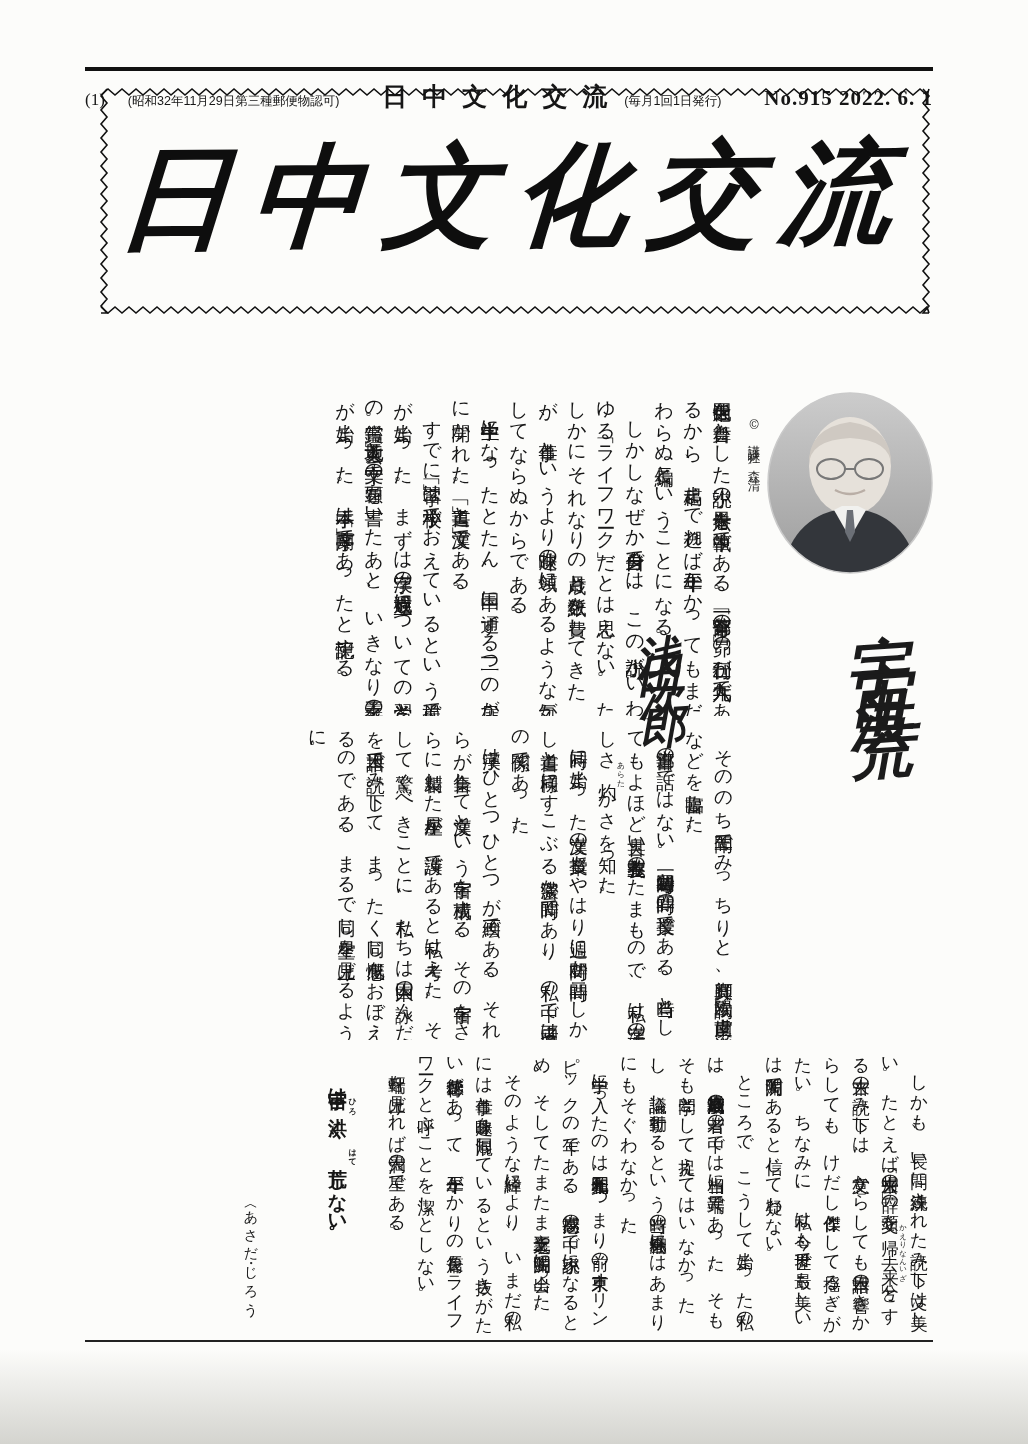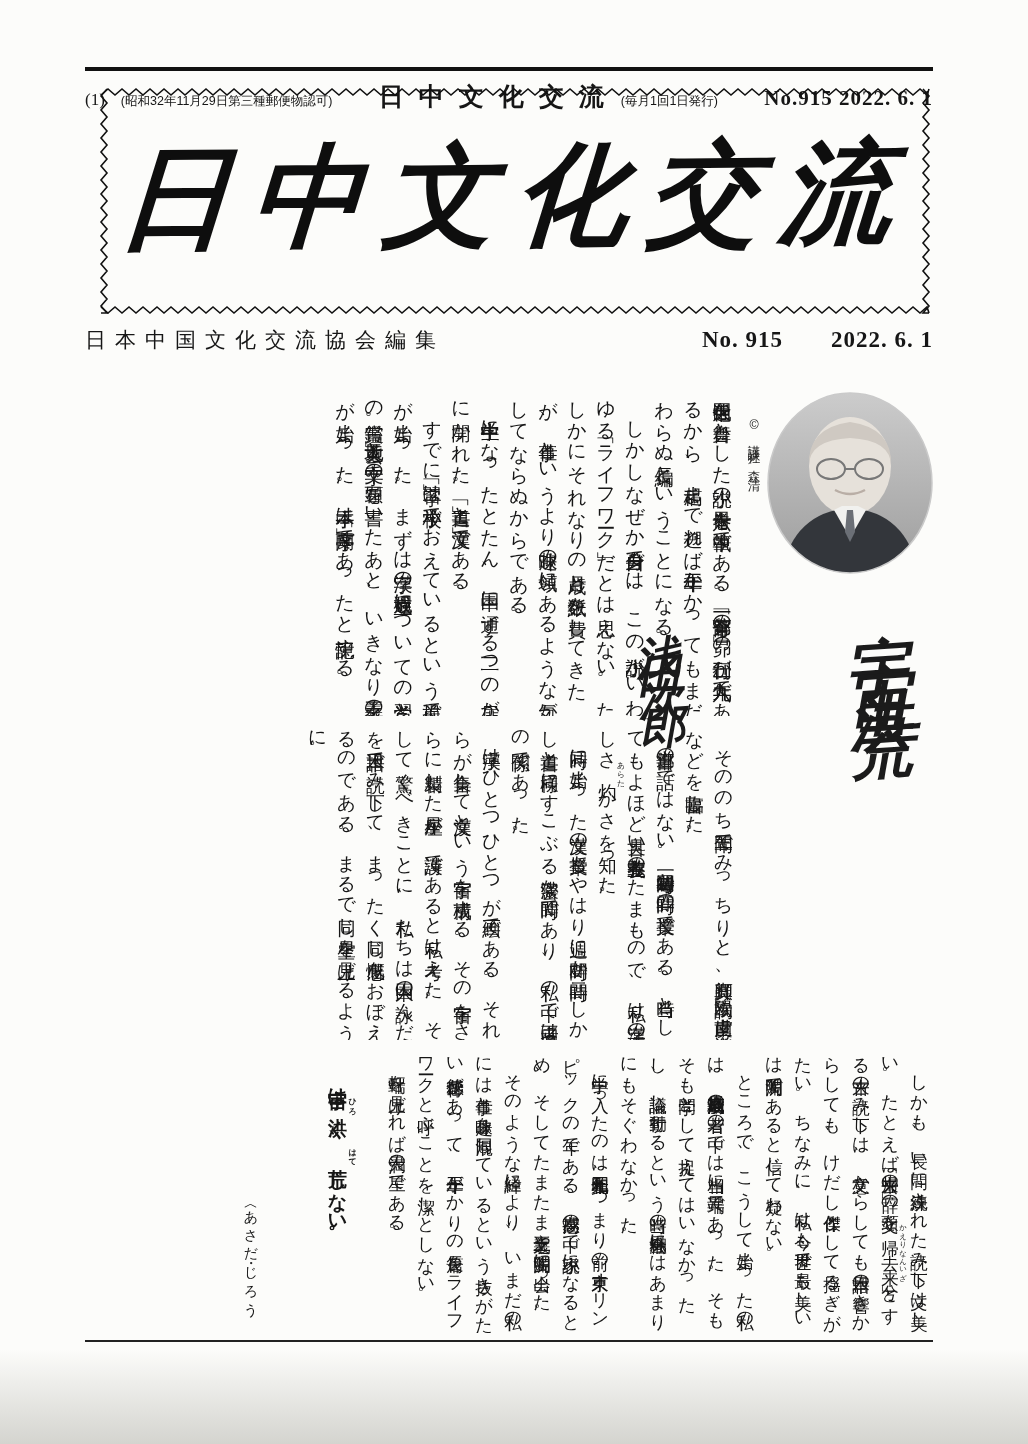--- a/index.html
+++ b/index.html
@@ -5,21 +5,21 @@
   html,body { margin:0; padding:0; background:#e9e9e6; }
   .page {
     position:relative; width:1028px; height:1444px; margin:0 auto;
     background:#fcfcfa; overflow:hidden;
     font-family:"Liberation Serif","DejaVu Serif",serif; color:#161616;
   }
   
   .top-strip { position:absolute; top:36px; left:85px; width:848px;
     display:flex; align-items:baseline; white-space:nowrap; }
   .pg-num { font-size:17px; }
-  .permit { font-size:12.5px; margin-left:16px; font-family:"Liberation Sans",sans-serif; }
+  .permit { font-size:12.5px; margin-left:23px; font-family:"Liberation Sans",sans-serif; }
   .strip-title-wrap { flex:1; text-align:center;margin-top:44px; }
   .strip-title { font-family:"Liberation Sans","DejaVu Sans",sans-serif; font-weight:bold;
     font-size:25px; letter-spacing:15px; }
   .strip-note { font-size:12.5px; font-family:"Liberation Sans",sans-serif; margin-left:2px; }
   .strip-issue { font-size:21px; font-weight:bold; letter-spacing:1px; }
   .rule-thick { position:absolute; top:67px; left:85px; width:848px; height:4px; background:#111; }
   
   .masthead { position:absolute; top:86px; left:98px; width:834px; height:230px; }
   .masthead svg.zz { position:absolute; inset:0; }
   .masthead-callig {
@@ -75,25 +75,20 @@
   <div class="masthead">
     <svg class="zz" xmlns="http://www.w3.org/2000/svg" viewBox="0 0 834 230">
         <polyline fill="none" stroke="#111" stroke-width="1.6" points="3,9 10,3 17,9 24,3 31,9 38,3 45,9 52,3 59,9 66,3 73,9 80,3 87,9 94,3 101,9 108,3 115,9 122,3 129,9 136,3 143,9 150,3 157,9 164,3 171,9 178,3 185,9 192,3 199,9 206,3 213,9 220,3 227,9 234,3 241,9 248,3 255,9 262,3 269,9 276,3 283,9 290,3 297,9 304,3 311,9 318,3 325,9 332,3 339,9 346,3 353,9 360,3 367,9 374,3 381,9 388,3 395,9 402,3 409,9 416,3 423,9 430,3 437,9 444,3 451,9 458,3 465,9 472,3 479,9 486,3 493,9 500,3 507,9 514,3 521,9 528,3 535,9 542,3 549,9 556,3 563,9 570,3 577,9 584,3 591,9 598,3 605,9 612,3 619,9 626,3 633,9 640,3 647,9 654,3 661,9 668,3 675,9 682,3 689,9 696,3 703,9 710,3 717,9 724,3 731,9 738,3 745,9 752,3 759,9 766,3 773,9 780,3 787,9 794,3 801,9 808,3 815,9 822,3 829,9 831,3"></polyline>
         <polyline fill="none" stroke="#111" stroke-width="1.6" points="3,221 10,227 17,221 24,227 31,221 38,227 45,221 52,227 59,221 66,227 73,221 80,227 87,221 94,227 101,221 108,227 115,221 122,227 129,221 136,227 143,221 150,227 157,221 164,227 171,221 178,227 185,221 192,227 199,221 206,227 213,221 220,227 227,221 234,227 241,221 248,227 255,221 262,227 269,221 276,227 283,221 290,227 297,221 304,227 311,221 318,227 325,221 332,227 339,221 346,227 353,221 360,227 367,221 374,227 381,221 388,227 395,221 402,227 409,221 416,227 423,221 430,227 437,221 444,227 451,221 458,227 465,221 472,227 479,221 486,227 493,221 500,227 507,221 514,227 521,221 528,227 535,221 542,227 549,221 556,227 563,221 570,227 577,221 584,227 591,221 598,227 605,221 612,227 619,221 626,227 633,221 640,227 647,221 654,227 661,221 668,227 675,221 682,227 689,221 696,227 703,221 710,227 717,221 724,227 731,221 738,227 745,221 752,227 759,221 766,227 773,221 780,227 787,221 794,227 801,221 808,227 815,221 822,227 829,221 831,227"></polyline>
         <polyline fill="none" stroke="#111" stroke-width="1.6" points="9,3 3,10 9,17 3,24 9,31 3,38 9,45 3,52 9,59 3,66 9,73 3,80 9,87 3,94 9,101 3,108 9,115 3,122 9,129 3,136 9,143 3,150 9,157 3,164 9,171 3,178 9,185 3,192 9,199 3,206 9,213 3,220 9,227 3,227"></polyline>
         <polyline fill="none" stroke="#111" stroke-width="1.6" points="825,3 831,10 825,17 831,24 825,31 831,38 825,45 831,52 825,59 831,66 825,73 831,80 825,87 831,94 825,101 831,108 825,115 831,122 825,129 831,136 825,143 831,150 825,157 831,164 825,171 831,178 825,185 831,192 825,199 831,206 825,213 831,220 825,227 831,227"></polyline>
       </svg>
     <div class="masthead-callig">日中文化交流</div>
   </div>
 
-  <div class="editor-row">
-    <span class="editor-name">日本中国文化交流協会編集</span>
-    <span class="editor-issue">No. 915</span>
-    <span class="editor-date">2022. 6. 1</span>
-  </div>
 
   <div class="body-area">
 
     <div class="sec sec-1 vtext">
         <p class="para">近代中国を舞台とした小説の十六巻目を執筆中である。第一部「蒼穹の昴」の刊行が一九九六年であるから、起稿まで遡れば三十年かかってもまだ終わらぬ長編ということになる。</p>
         <p class="para">　しかしなぜか自分自身では、この小説がいわゆる「ライフワーク」だとは思えない。たしかにそれなりの歳月と紙数を費してきたが、仕事というより趣味の領域にあるような気がしてならぬからである。</p>
         <p class="para">　中学生になったとたん、中国に通ずる二つの扉が同時に開かれた。「書道」と「漢文」である。</p>
         <p class="para">　すでに「習字」は小学校でおえているという前提で「書道」が始まった。まずは漢字の成立過程についての学習と古書跡の鑑賞。「天地玄黄」と千字文の冒頭を書いたあと、いきなり王羲之の臨書が始まった。手本は「蘭亭序」であったと記憶する。</p>
       </div>
     <div class="sec sec-2 vtext">

